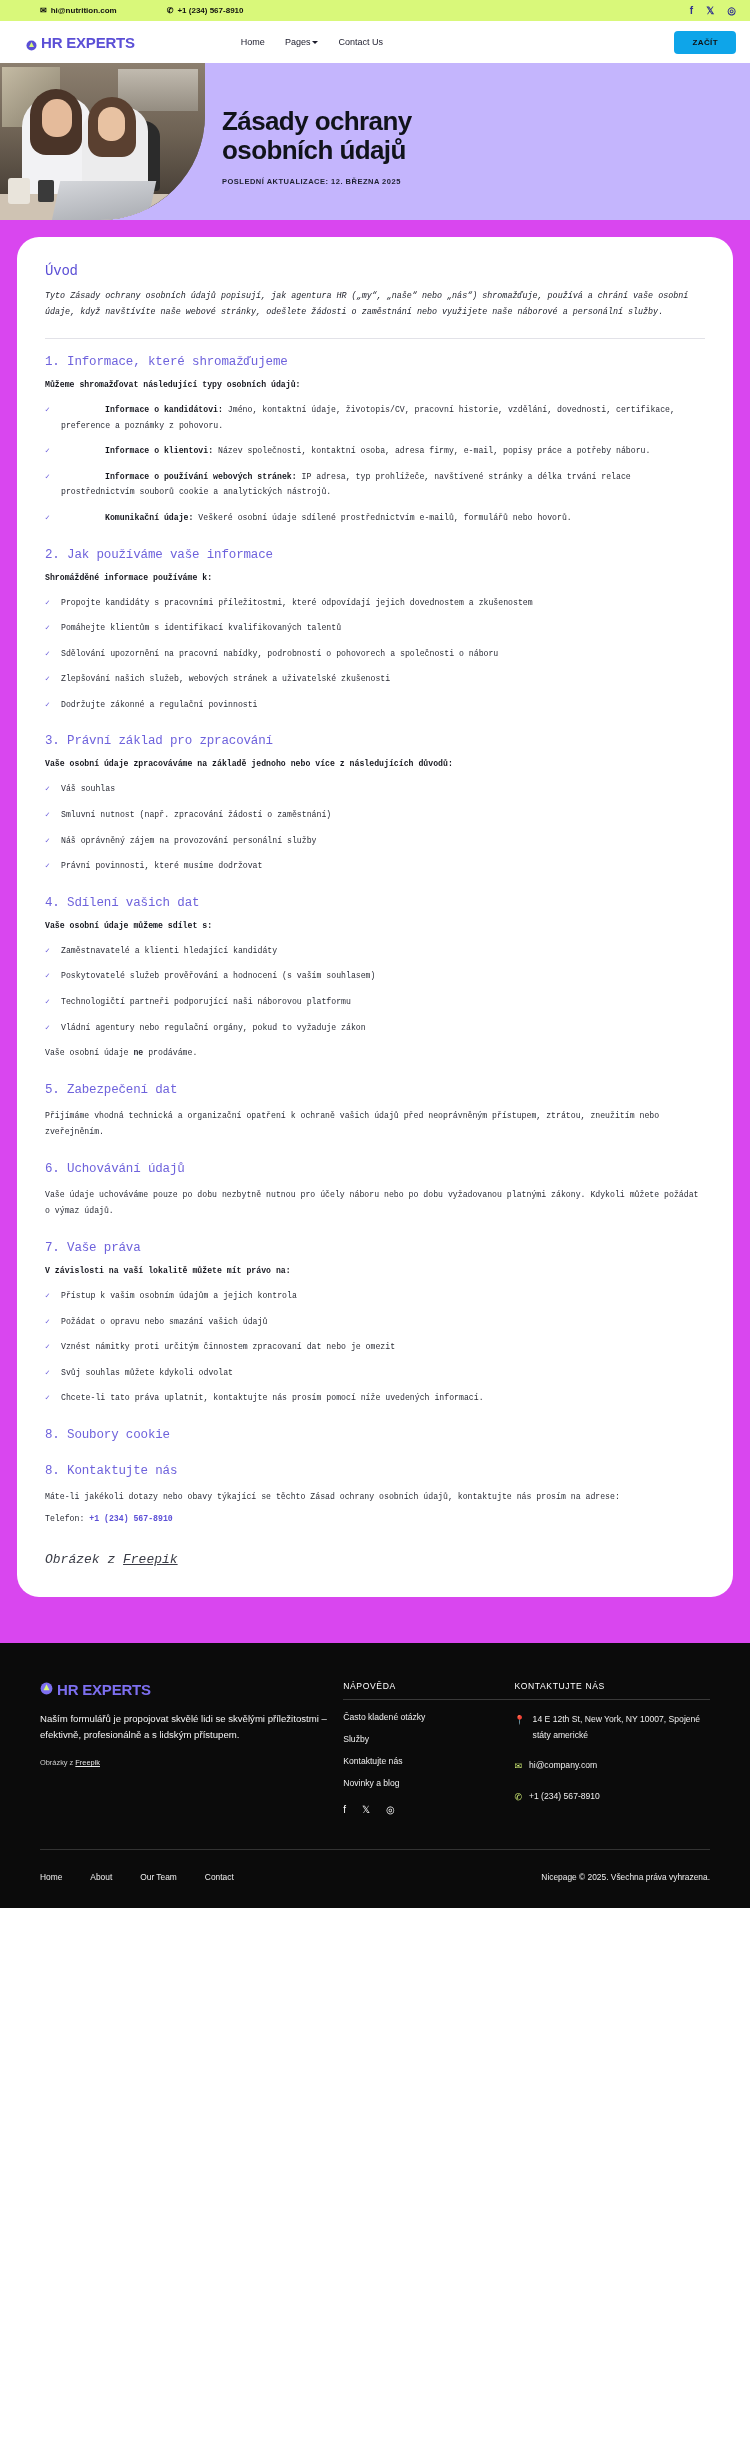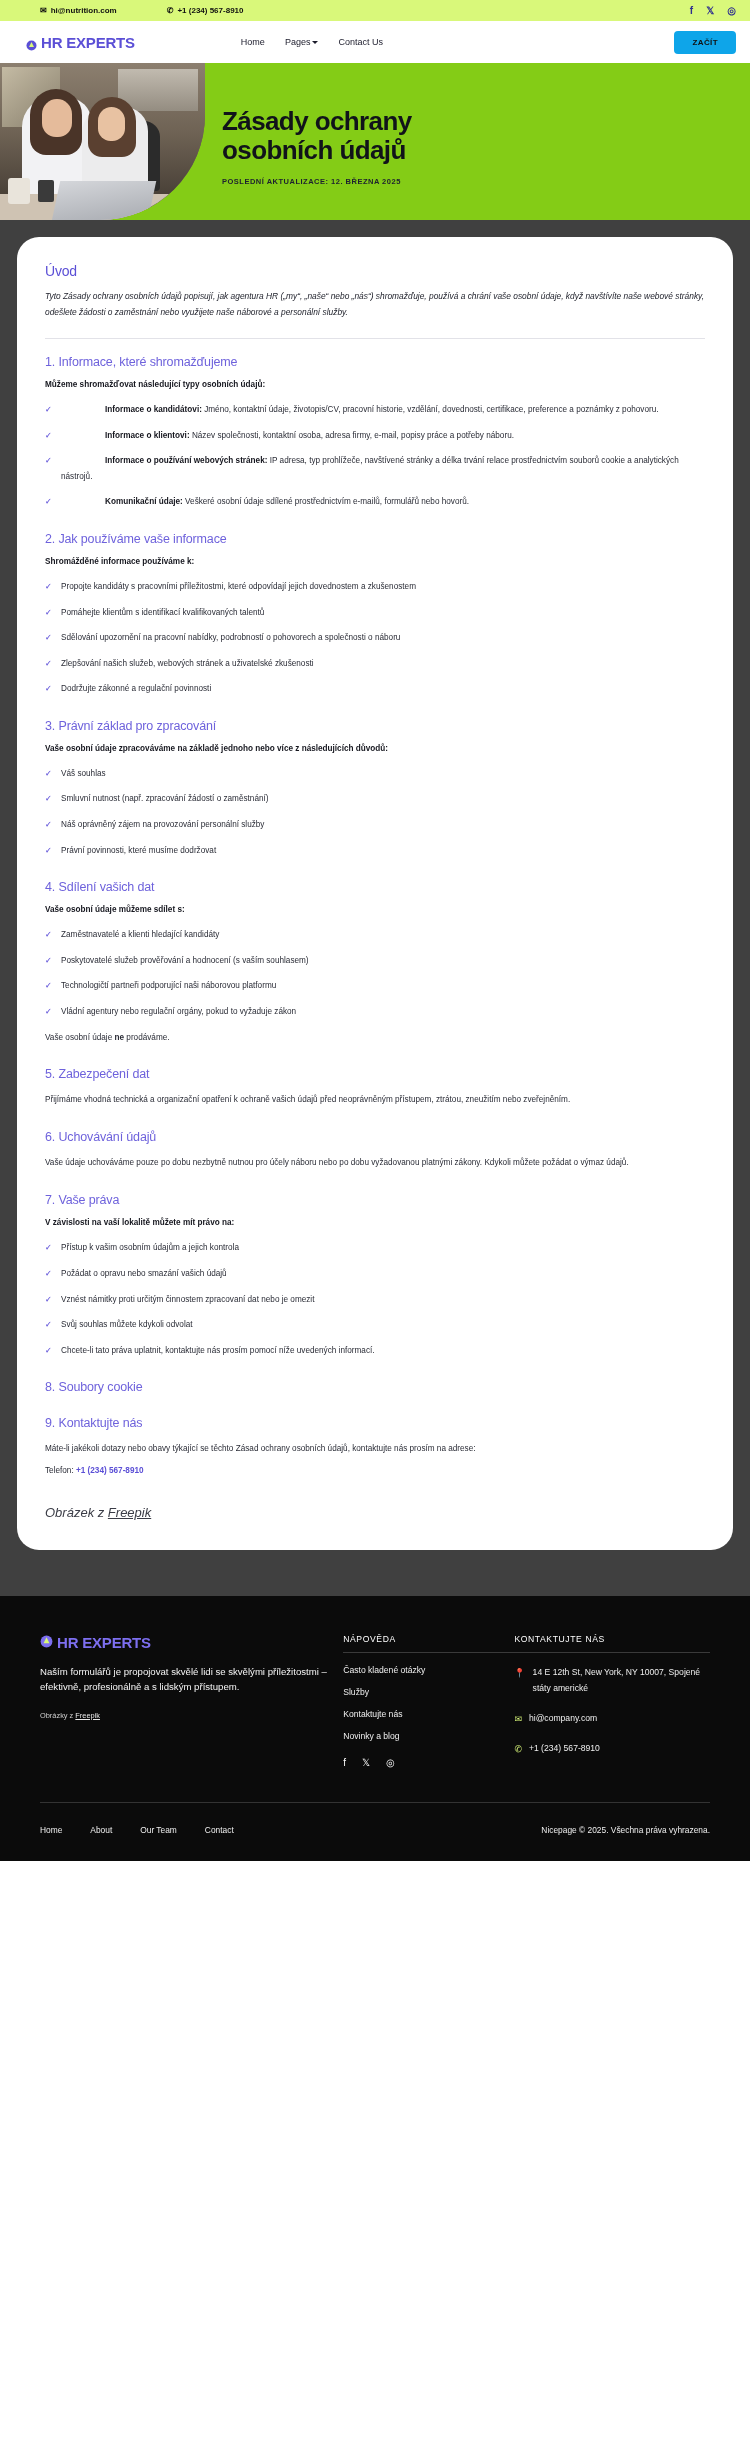--- a/index.html
+++ b/index.html
@@ -89,21 +89,21 @@
     letter-spacing: 0.4px;
     padding: 7px 18px;
     cursor: pointer;
     font-family: inherit;
   }
 
   
   .hero {
     position: relative;
     height: 157px;
-    background: #84cc16;
+    background: #c4b5fd;
     overflow: hidden;
   }
   .hero-photo {
     position: absolute;
     left: 0; top: 0;
     width: 205px;
     height: 157px;
     border-bottom-right-radius: 105px;
     overflow: hidden;
     background: #6b6157;
@@ -183,22 +183,23 @@
   .hero-sub {
     margin-top: 12px;
     font-size: 7.5px;
     font-weight: 700;
     letter-spacing: 0.5px;
     color: #1d2030;
   }
 
   
   .purple-wrap {
-    background: #404040;
+    background: #d946ef;
     padding: 17px 17px 46px 17px;
+    font-family: Liberation Mono, monospace;
   }
   .card {
     background: #ffffff;
     border-radius: 22px;
     padding: 26px 28px 30px 28px;
   }
   .h-intro {
     color: #5b4fd6;
     font-size: 14px;
     font-weight: 500;
@@ -469,21 +470,21 @@
         <ul class="checks">
           <li><span class="chk">✓</span><span>Přístup k vašim osobním údajům a jejich kontrola</span></li>
           <li><span class="chk">✓</span><span>Požádat o opravu nebo smazání vašich údajů</span></li>
           <li><span class="chk">✓</span><span>Vznést námitky proti určitým činnostem zpracovaní dat nebo je omezit</span></li>
           <li><span class="chk">✓</span><span>Svůj souhlas můžete kdykoli odvolat</span></li>
           <li><span class="chk">✓</span><span>Chcete-li tato práva uplatnit, kontaktujte nás prosím pomocí níže uvedených informací.</span></li>
         </ul>
         <div class="sec-h">8. Soubory cookie</div>
       </div>
 
-    <div class="sec-h">9. Kontaktujte nás</div>
+    <div class="sec-h">8. Kontaktujte nás</div>
     <div class="para">Máte-li jakékoli dotazy nebo obavy týkající se těchto Zásad ochrany osobních údajů, kontaktujte nás prosím na adrese:</div>
     <div class="contact-line">
       <span class="lbl">Telefon:</span>
       <a href="#">+1 (234) 567-8910</a>
     </div>
 
     <div class="credit">
       <span>Obrázek z </span><a href="#">Freepik</a>
     </div>
 

